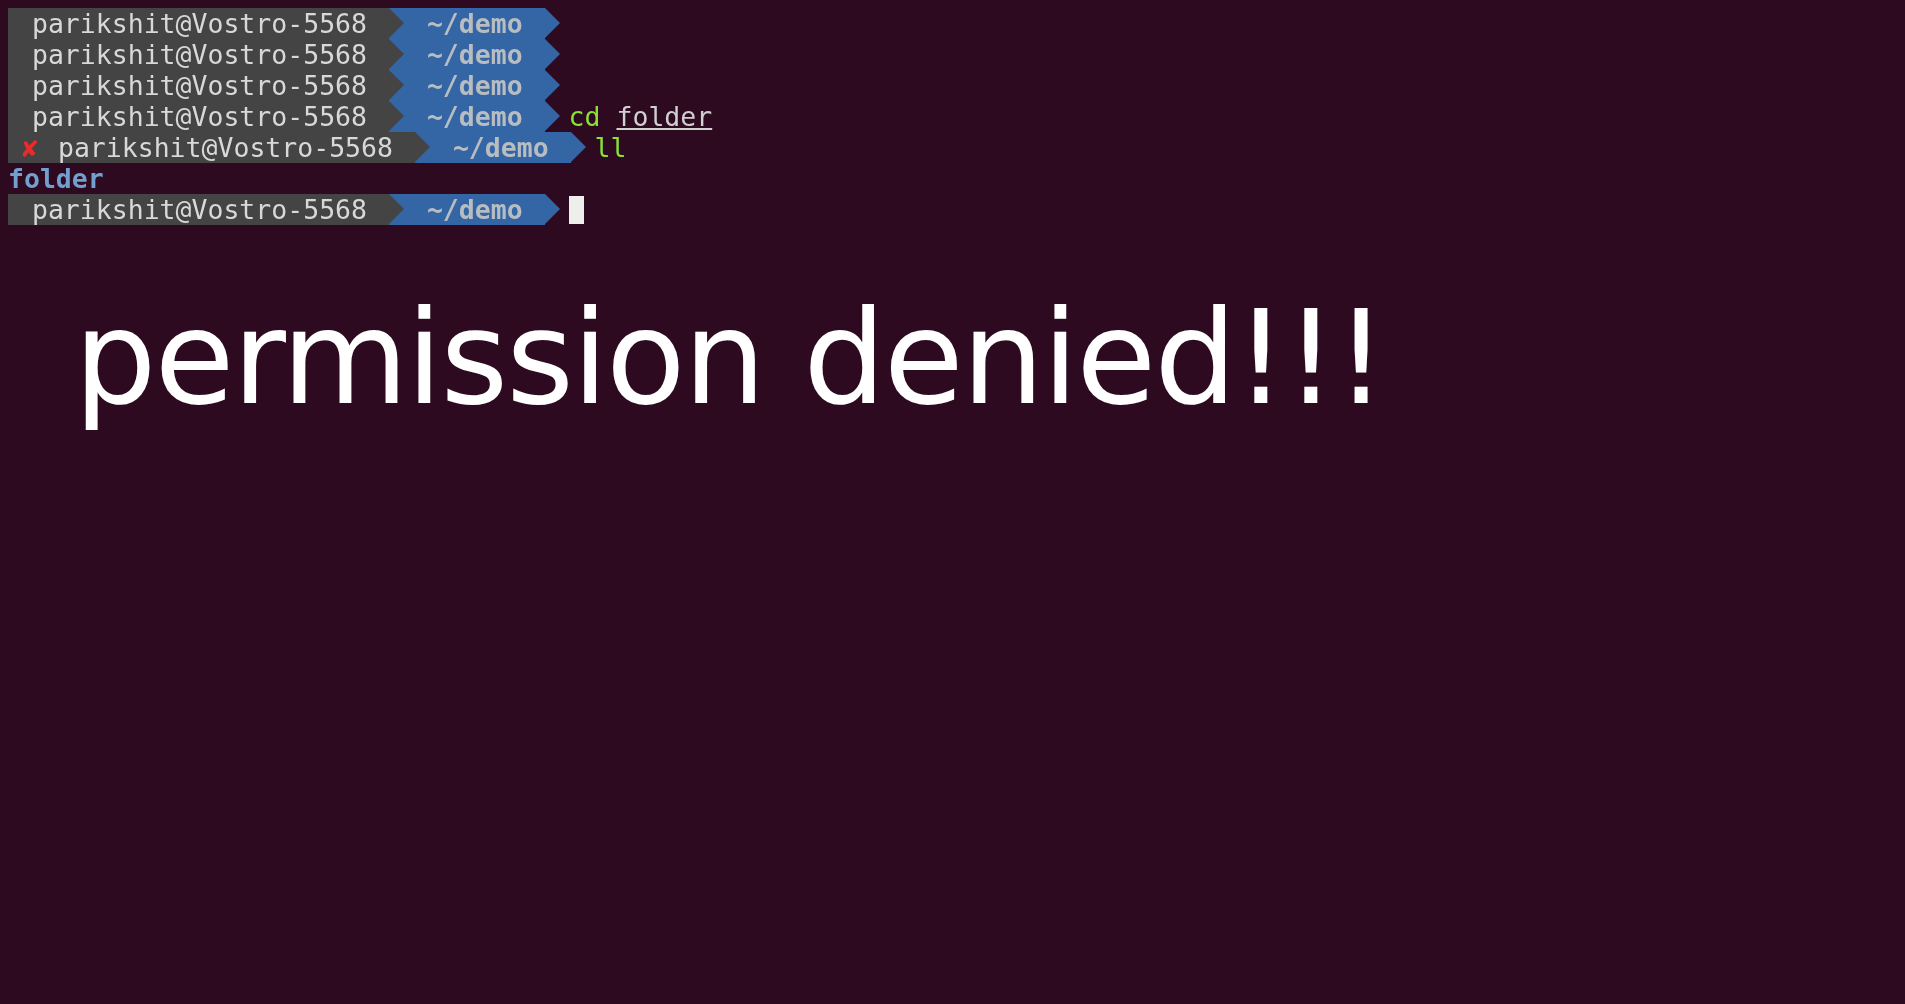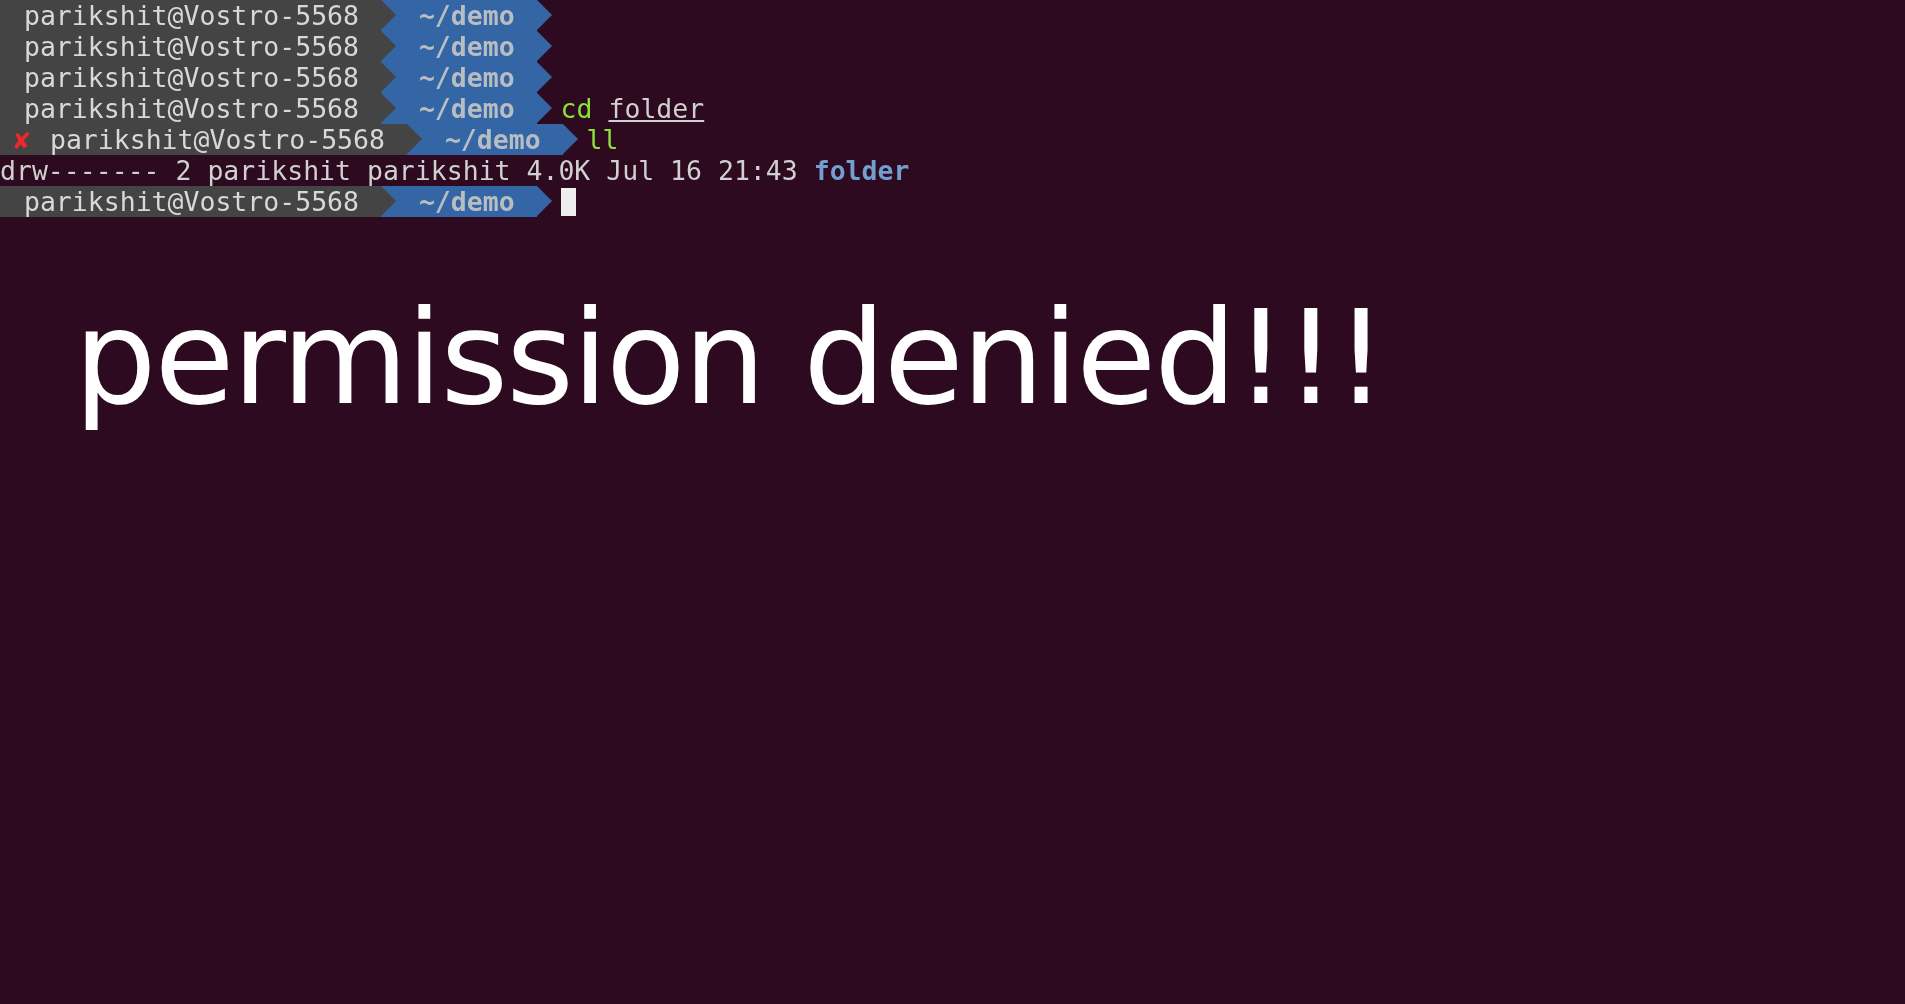--- a/index.html
+++ b/index.html
@@ -11,21 +11,21 @@
       background-color: #2d0a1f;
       font-family: 'DejaVu Sans Mono', 'Liberation Mono', Consolas, monospace;
       font-size: 26.5px;
       line-height: 1.18;
       color: #d0d0d0;
       width: 1905px;
       height: 1004px;
       overflow: hidden;
     }
     .terminal {
-      padding: 0;
+      padding: 8px;
     }
     .line {
       display: flex;
       align-items: center;
       height: 31px;
       white-space: pre;
     }
     .prompt-user {
       background-color: #444444;
       color: #d8d8d8;
@@ -139,21 +139,21 @@
   <div class="line">
     <span class="prompt-user"><span class="error-mark">✘</span><span> parikshit@Vostro-5568 </span></span>
     <span class="prompt-path"> ~/demo </span>
     <span class="cmd-area">
       <span class="cmd-green">ll</span>
     </span>
   </div>
 
 
   <div class="line">
-    <span class="output-text">drw------- 2 parikshit parikshit 4.0K Jul 16 21:43 </span><span class="folder-blue">folder</span>
+    <span class="folder-blue">folder</span>
   </div>
 
   <div class="line">
     <span class="prompt-user"> parikshit@Vostro-5568 </span>
     <span class="prompt-path"> ~/demo </span>
     <span class="cursor"></span>
   </div>
 
 </div>
 

